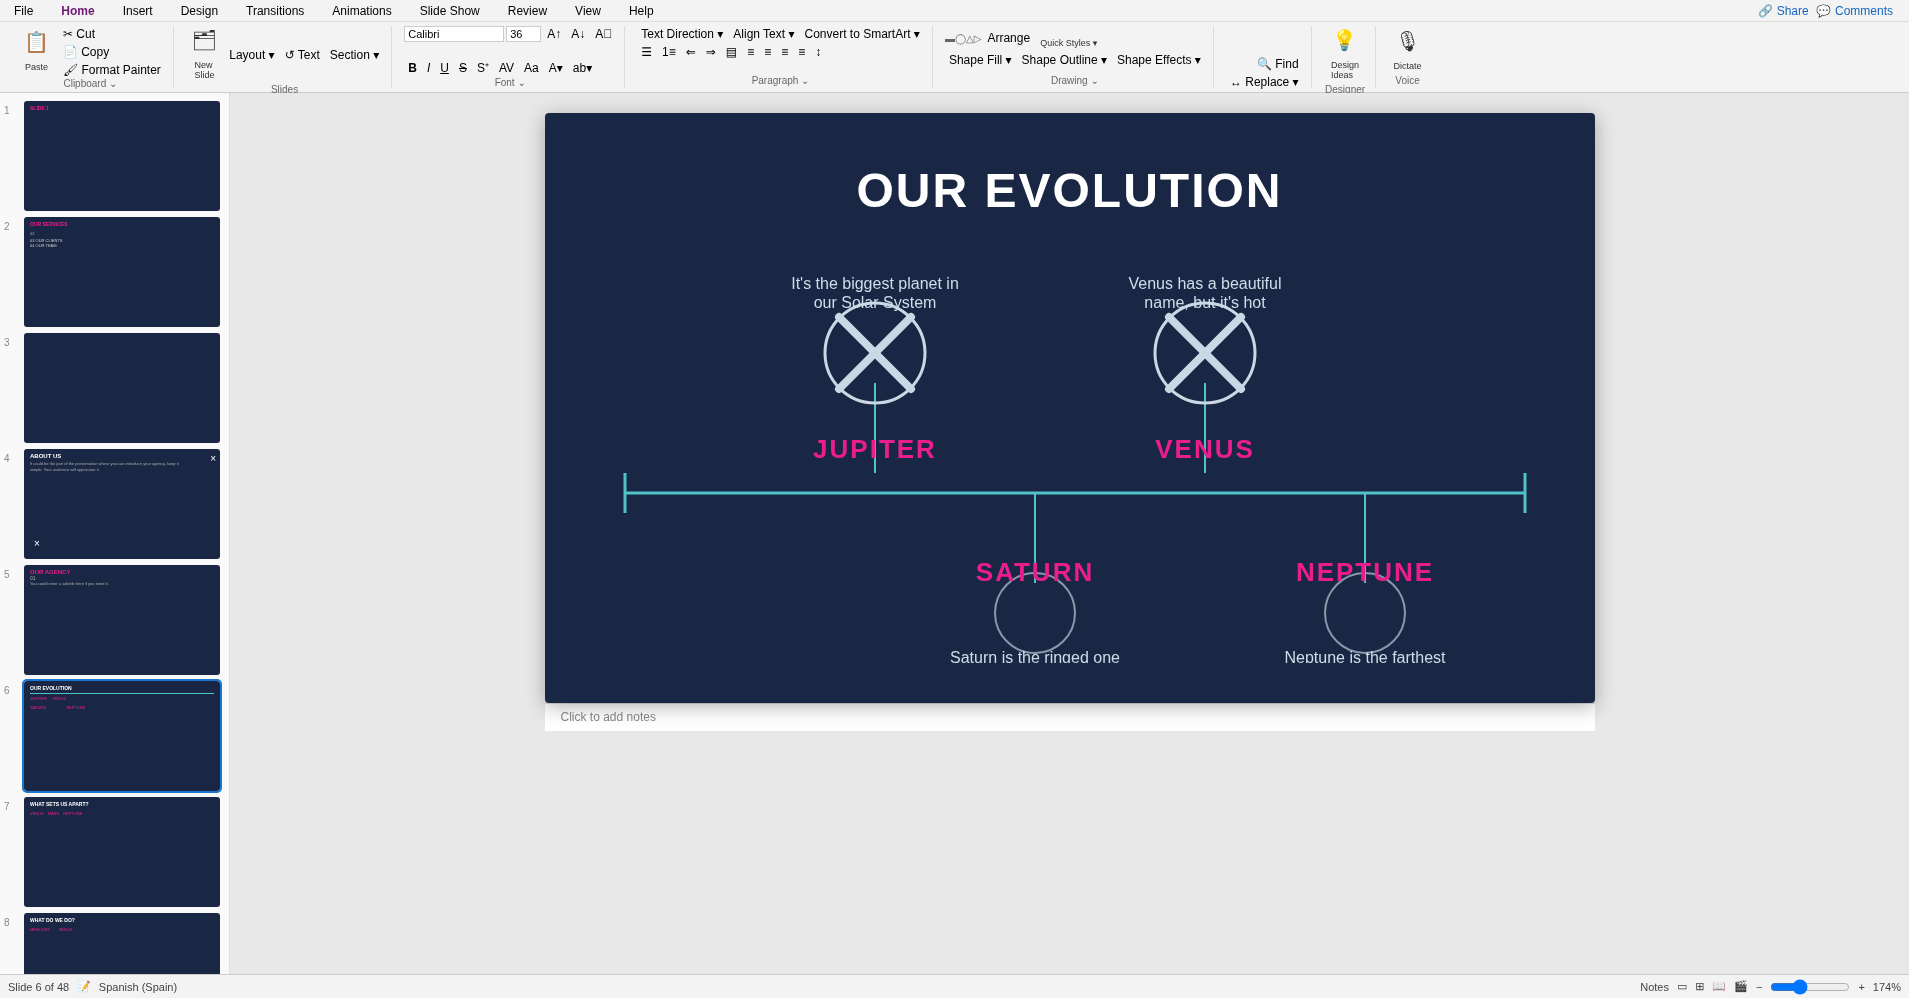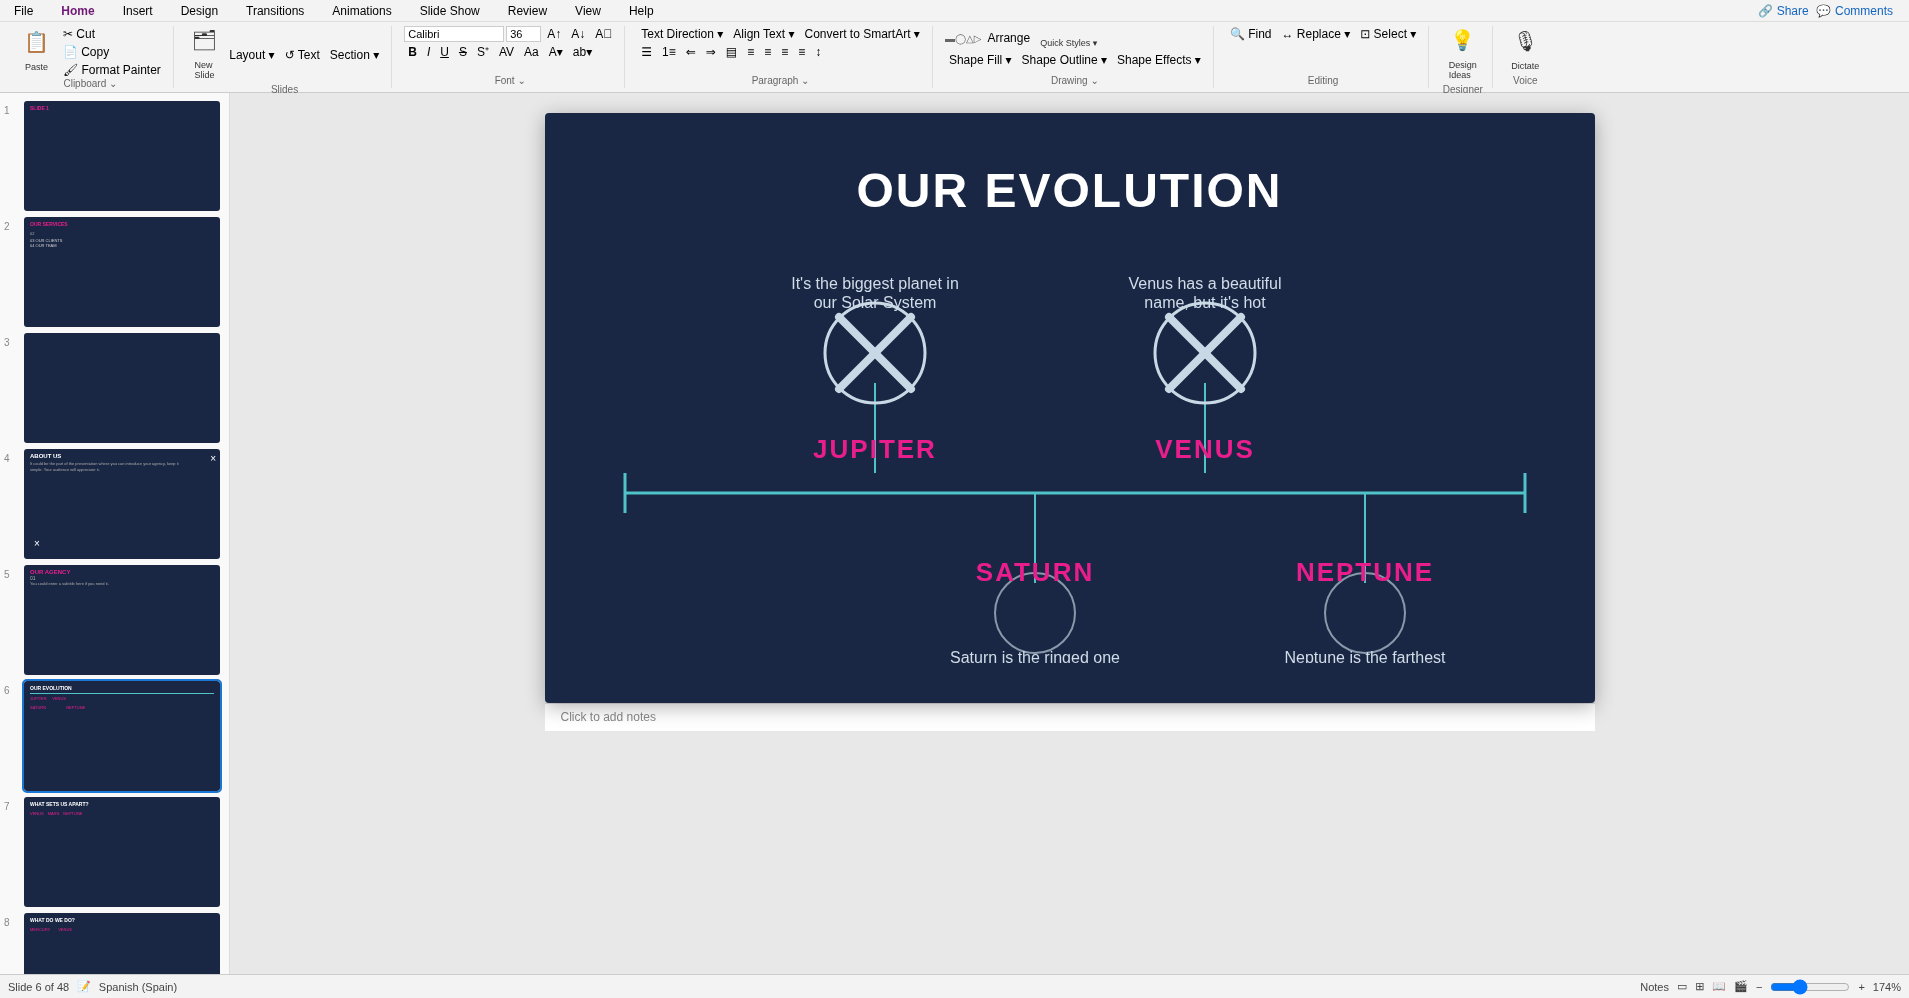--- a/index.html
+++ b/index.html
@@ -93,21 +93,21 @@
         <div style="display:flex;flex-direction:row;gap:2px;">
           <div class="ribbon-small-btn">Layout ▾</div>
           <div class="ribbon-small-btn">↺ Text</div>
           <div class="ribbon-small-btn">Section ▾</div>
         </div>
       </div>
       <div class="ribbon-group-label">Slides</div>
     </div>
 
     <div class="ribbon-group" style="min-width:160px;">
-      <div class="ribbon-group-content" style="flex-direction:column;gap:0;align-items:flex-start;">
+      <div class="ribbon-group-content" style="flex-direction:column;gap:16px;align-items:flex-start;">
         <div class="ribbon-row">
           <input type="text" value="Calibri" style="width: 100px; font-size: 11px; padding: 1px 3px; border: 1px solid rgb(204, 204, 204);">
           <input type="text" value="36" style="width: 35px; font-size: 11px; padding: 1px 3px; border: 1px solid rgb(204, 204, 204);">
           <span class="ribbon-small-btn">A↑</span>
           <span class="ribbon-small-btn">A↓</span>
           <span class="ribbon-small-btn">A⃝</span>
         </div>
         <div class="ribbon-row">
           <span class="ribbon-small-btn" style="font-weight:bold;">B</span>
           <span class="ribbon-small-btn" style="font-style:italic;">I</span>
@@ -158,21 +158,21 @@
         <div class="ribbon-row">
           <span class="ribbon-small-btn">Shape Fill ▾</span>
           <span class="ribbon-small-btn">Shape Outline ▾</span>
           <span class="ribbon-small-btn">Shape Effects ▾</span>
         </div>
       </div>
       <div class="ribbon-group-label">Drawing ⌄</div>
     </div>
 
     <div class="ribbon-group" style="min-width:80px;">
-      <div class="ribbon-group-content" style="flex-direction:row;gap:2px;align-items:flex-start;">
+      <div class="ribbon-group-content" style="flex-direction:column;gap:2px;align-items:flex-end;margin-top:30px;">
         <span class="ribbon-small-btn">🔍 Find</span>
         <span class="ribbon-small-btn">↔ Replace ▾</span>
         <span class="ribbon-small-btn">⊡ Select ▾</span>
       </div>
       <div class="ribbon-group-label">Editing</div>
     </div>
 
     <div class="ribbon-group" style="min-width:60px;">
       <div class="ribbon-group-content">
         <div class="ribbon-btn">

